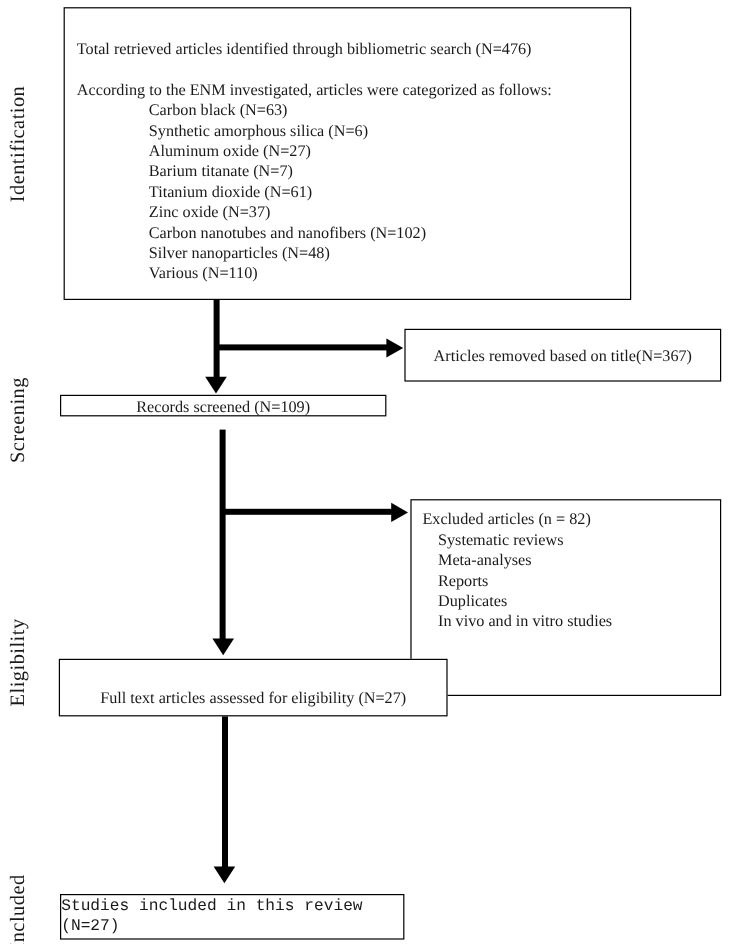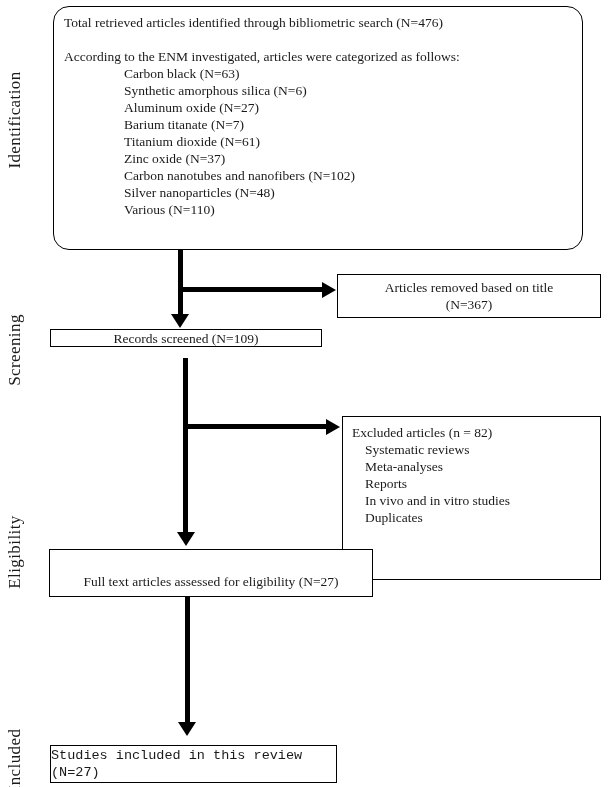--- a/index.html
+++ b/index.html
@@ -24,25 +24,25 @@
   
   .box {
     position:absolute;
     background:#ffffff;
     border:1.5px solid #000000;
     box-sizing:border-box;
     font-size:13.5px;
     line-height:17px;
     color:#1a1a1a;
   }
-  .box-total       { left:53px;  top:6px;   width:530px; height:244px; padding:7px 10px;border-radius:16px; }
+  .box-total       { left:53px;  top:6px;   width:473px; height:244px; padding:25px 10px; }
   .box-total .title{ margin-bottom:17px; }
   .box-total .item { padding-left:60px; }
   .box-removed     { left:337px; top:274px; width:264px; height:44px;
-                     display:flex; flex-direction:column; align-items:center; justify-content:center; text-align:center; }
+                     display:flex; flex-direction:row; align-items:center; justify-content:center; text-align:center; }
   .box-records     { left:50px;  top:329px; width:272px; height:18px;
                      display:flex; align-items:center; justify-content:center; }
   .box-excluded    { left:342px; top:416px; width:259px; height:164px; padding:7px 9px; }
   .box-excluded .item { padding-left:13px; }
   .box-fulltext    { left:49px;  top:549px; width:324px; height:48px; text-align:center; padding-top:23px; }
   .box-included    { left:50px;  top:745px; width:287px; height:38px;
                      display:flex; align-items:center; justify-content:center;font-family:Liberation Mono, monospace; }
   
   .vline { position:absolute; width:5px;  background:#000000; }
   .hline { position:absolute; height:5px; background:#000000; }
@@ -110,22 +110,22 @@
   <div class="head-down hd2"></div>
 
   <div class="hline h2"></div>
   <div class="head-right hr2"></div>
 
   <div class="box box-excluded">
     <div>Excluded articles (n = 82)</div>
     <div class="item">Systematic reviews</div>
     <div class="item">Meta-analyses</div>
     <div class="item">Reports</div>
+    <div class="item">Duplicates</div>
     <div class="item">In vivo and in vitro studies</div>
-    <div class="item">Duplicates</div>
   </div>
 
   <div class="box box-fulltext">
     <div>Full text articles assessed for eligibility (N=27)</div>
   </div>
 
   <div class="vline v3"></div>
   <div class="head-down hd3"></div>
 
   <div class="box box-included">

